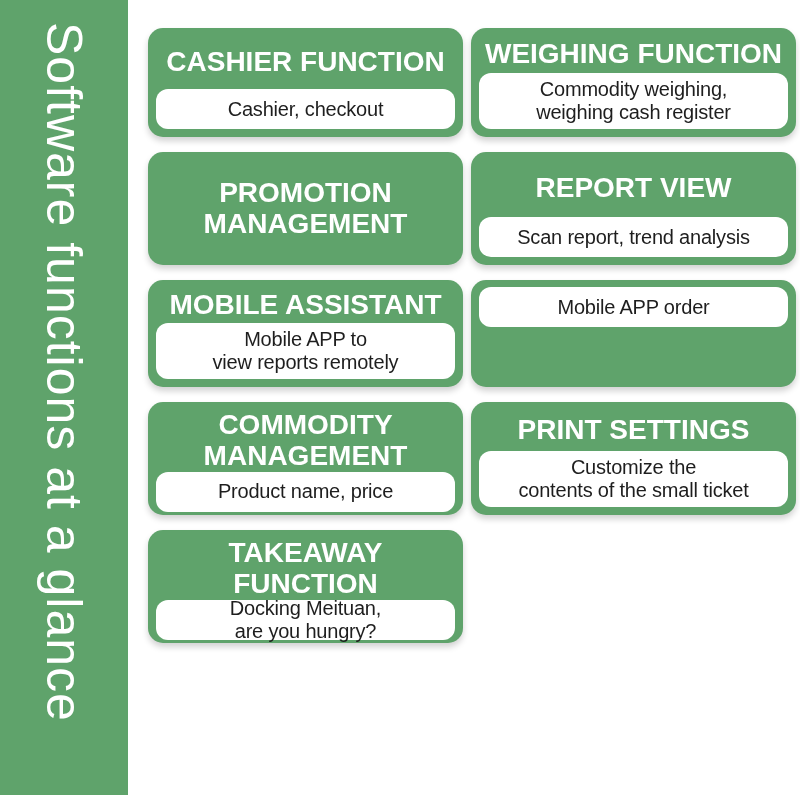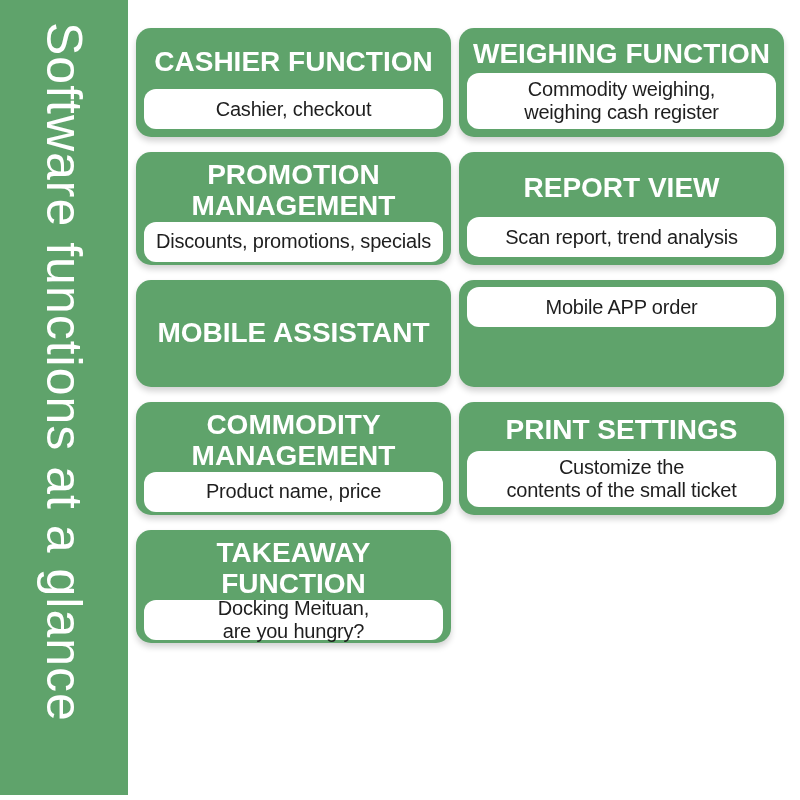--- a/index.html
+++ b/index.html
@@ -32,21 +32,21 @@
     color: #ffffff;
     font-size: 50px;
     font-weight: 400;
     line-height: 1;
     padding-top: 22px;
     letter-spacing: 1px;
     white-space: nowrap;
   }
   .grid {
     position: absolute;
-    left: 136px; top: 28px;
+    left: 148px; top: 28px;
     display: grid;
     grid-template-columns: 315px 325px;
     grid-template-rows: 109px 113px 107px 113px 113px 116px;
     column-gap: 8px;
     row-gap: 15px;
   }
   .card {
     background: var(--green);
     border-radius: 15px;
     box-shadow: 0 4px 6px rgba(0,0,0,0.18);
@@ -98,31 +98,32 @@
 
   <div class="card">
     <div class="card-title">WEIGHING FUNCTION</div>
     <div class="card-desc">Commodity weighing,
 weighing cash register</div>
   </div>
 
   <div class="card">
     <div class="card-title">PROMOTION
 MANAGEMENT</div>
-    <div class="card-desc">Discounts, promotions, specials</div>
   </div>
 
 
   <div class="card">
     <div class="card-title">REPORT VIEW</div>
     <div class="card-desc">Scan report, trend analysis</div>
   </div>
 
   <div class="card">
     <div class="card-title">MOBILE ASSISTANT</div>
+    <div class="card-desc">Mobile APP to
+view reports remotely</div>
   </div>
 
 
   <div class="card">
     <div class="card-desc">Mobile APP order</div>
   </div>
 
   <div class="card">
     <div class="card-title">COMMODITY
 MANAGEMENT</div>

